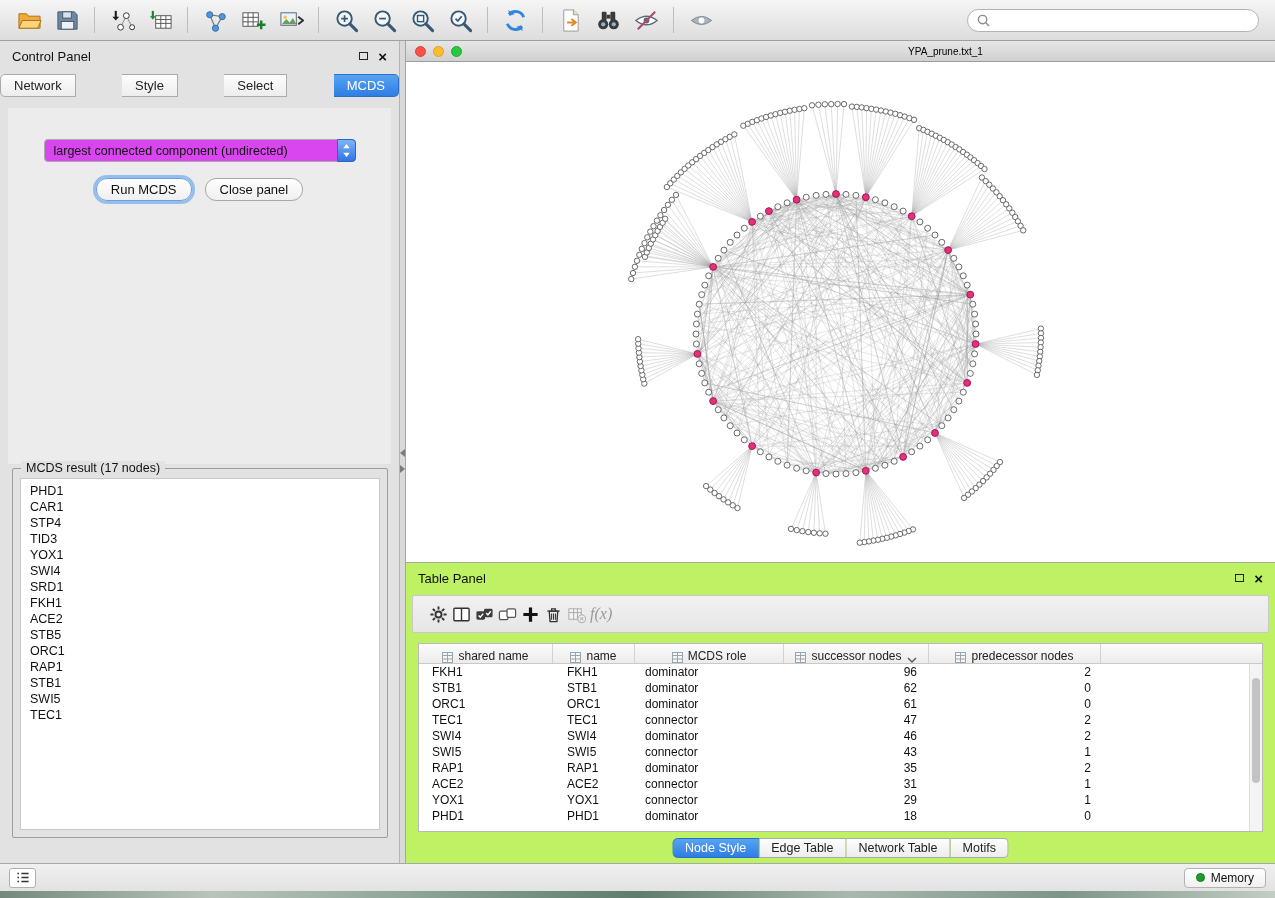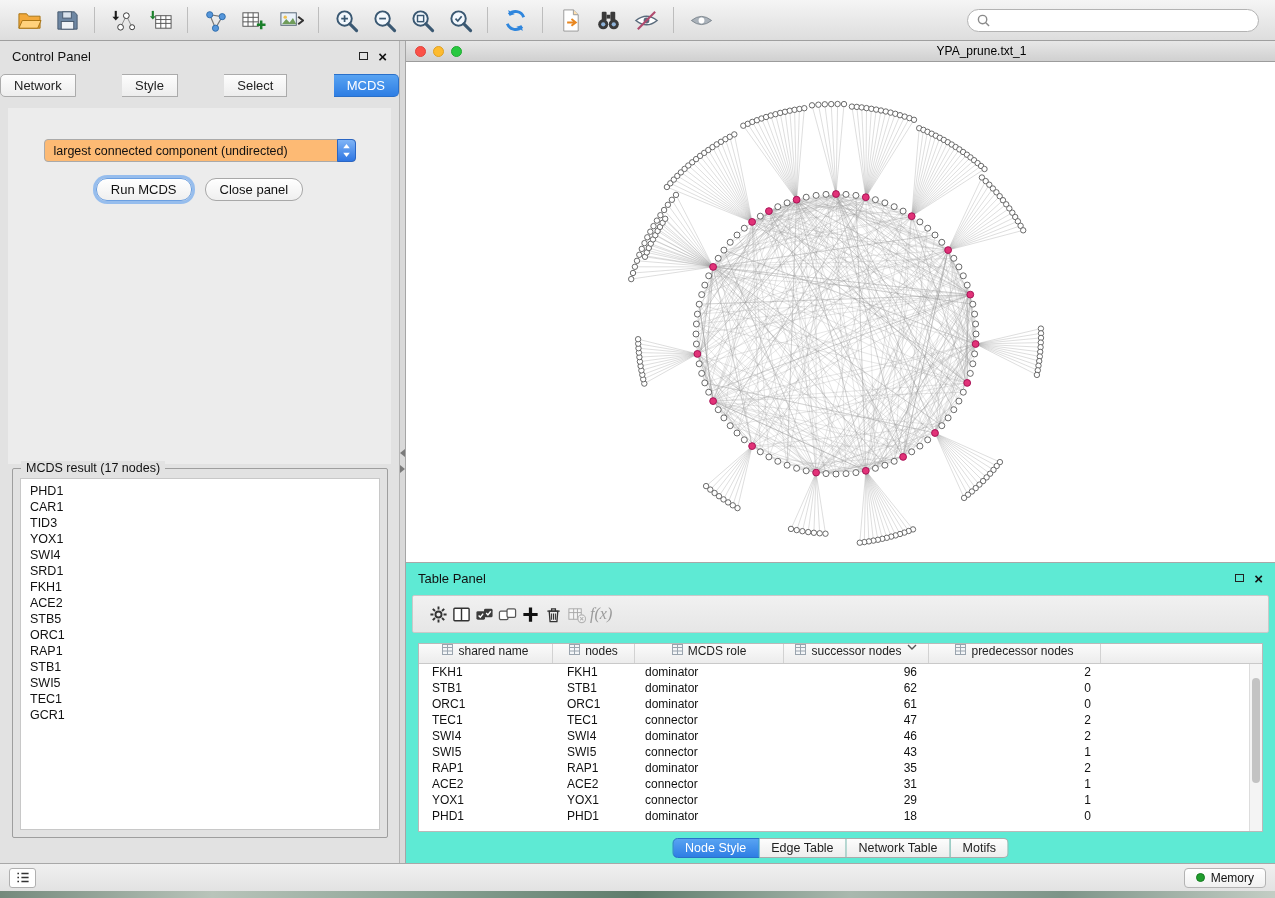--- a/index.html
+++ b/index.html
@@ -21,21 +21,21 @@
   .winbtns{margin-left:auto;display:flex;gap:10px;align-items:center;}
   .float-icon{width:9px;height:8px;border:1.5px solid #222;display:inline-block;}
   .close-icon{font-size:15px;font-weight:bold;color:#111;line-height:1;}
   .cp-tabs{display:flex;justify-content:space-between;margin-top:3px;}
   .seg-tab{font-size:13px;padding:3px 13px;background:linear-gradient(#fdfdfd,#ededed);border:1px solid #ababab;border-left:none;color:#222;cursor:default;}
   .seg-tab:first-child{border-left:1px solid #ababab;border-radius:5px 0 0 5px;}
   .seg-tab:last-child{border-radius:0 5px 5px 0;}
   .seg-tab.active{background:linear-gradient(#58a3f2,#2e7ee4);color:#fff;border-color:#2a70c9;}
   .cp-card{margin:11px 8px 0;background:#ececec;height:356px;padding-top:20px;}
   .opt-label{text-align:center;font-size:13px;color:#111;}
-  .dropdown{width:312px;height:23px;margin:11px auto 16px;background:#fdba74;border:1px solid #aaa;border-radius:4px;display:flex;align-items:center;position:relative;font-size:12.5px;padding-left:9px;color:#111;}
+  .dropdown{width:312px;height:23px;margin:11px auto 16px;background:#d946ef;border:1px solid #aaa;border-radius:4px;display:flex;align-items:center;position:relative;font-size:12.5px;padding-left:9px;color:#111;}
   .dd-btn{position:absolute;right:-1px;top:-1px;width:19px;height:23px;background:linear-gradient(#7fb4f6,#2f76e2);border:1px solid #2a66c4;border-radius:0 4px 4px 0;display:flex;align-items:center;justify-content:center;}
   .dd-btn svg{width:9px;height:15px;}
   .cp-buttons{display:flex;justify-content:center;gap:13px;margin-top:15px;}
   .btn{font-size:13px;padding:3px 14px;background:linear-gradient(#ffffff,#efefef);border:1px solid #a8a8a8;border-radius:11px;color:#111;}
   .btn.focused{box-shadow:0 0 0 3px rgba(105,165,238,.65);border-color:#6b9fe0;}
   .mcds-group{position:absolute;left:12px;top:427px;width:376px;height:370px;border:1px solid #9e9e9e;border-radius:2px;}
   .mcds-legend{position:absolute;top:-8px;left:8px;background:#e2e2e2;padding:0 5px;font-size:12.5px;color:#111;}
   .mcds-list{position:absolute;left:7px;right:7px;top:9px;bottom:7px;background:#fff;border:1px solid #c8c8c8;overflow:hidden;padding:4px 9px;}
   .mcds-item{font-size:12.5px;line-height:16px;color:#111;}
 
@@ -46,33 +46,33 @@
   .arr-r{top:424px;border-top:4px solid transparent;border-bottom:4px solid transparent;border-left:5px solid #7a7a7a;}
 
   
   .network-window{position:absolute;left:406px;top:41px;width:869px;height:521px;background:#fff;}
   .nw-titlebar{height:21px;background:linear-gradient(#e7e7e7,#d0d0d0);border-bottom:1px solid #9c9c9c;position:relative;display:flex;align-items:center;}
   .traffic{display:flex;gap:7px;margin-left:9px;}
   .light{width:11px;height:11px;border-radius:50%;}
   .light.red{background:#fb5148;border:1px solid #e0443c;}
   .light.yellow{background:#fdbb2f;border:1px solid #dfa023;}
   .light.green{background:#28c840;border:1px solid #1faa31;}
-  .nw-title{position:absolute;left:calc(50% + 105px);transform:translateX(-50%);font-size:12px;color:#000;margin-left:36px;}
+  .nw-title{position:absolute;left:calc(50% + 105px);transform:translateX(-50%);font-size:10px;color:#000;}
   .nw-canvas{position:relative;width:869px;height:500px;background:#fff;}
   .nw-canvas svg{position:absolute;left:0;top:0;}
 
   
-  .table-panel{position:absolute;left:406px;top:562px;width:869px;height:301px;background:#5eead4;border-top:1px solid #a8a8a8;}
+  .table-panel{position:absolute;left:406px;top:562px;width:869px;height:301px;background:#bef264;border-top:1px solid #a8a8a8;}
   .tp-toolbar{margin:2px 6px 0;height:38px;background:linear-gradient(#f1f1f1,#e6e6e6);border:1px solid #c9c9c9;border-radius:2px;display:flex;align-items:center;padding:0 16px;gap:4px;text-align:right;}
   .tp-icon{height:22px;display:flex;align-items:center;justify-content:center;}
   .tp-icon svg{width:19px;height:19px;}
   .fx-text{font-family:"Liberation Serif",serif;font-style:italic;font-size:16px;color:#9a9a9a;}
   .tablewrap{position:absolute;left:12px;right:12px;top:80px;bottom:31px;background:#fff;border:1px solid #b9b9b9;}
   .thead{display:flex;height:20px;background:linear-gradient(#fbfbfb,#ececec);border-bottom:1px solid #c9c9c9;font-size:12px;color:#222;}
-  .th{display:flex;align-items:flex-start;justify-content:center;gap:5px;border-right:1px solid #d2d2d2;overflow:hidden;}
+  .th{display:flex;align-items:flex-end;justify-content:center;gap:5px;border-right:1px solid #d2d2d2;overflow:hidden;}
   .w0{width:134px;}.w1{width:82px;}.w2{width:149px;}.w3{width:145px;}.w4{width:172px;}.wf{flex:1;border-right:none;}
   .rows{font-size:12px;color:#111;}
   .trow{display:flex;height:16px;align-items:center;}
   .cell{overflow:hidden;white-space:nowrap;}
   .c0{width:134px;padding-left:13px;}
   .c1{width:82px;padding-left:14px;}
   .c2{width:149px;padding-left:10px;}
   .c3{width:145px;text-align:right;padding-right:12px;}
   .c4{width:172px;text-align:right;padding-right:10px;}
   .cf{flex:1;}
@@ -258,33 +258,33 @@
     <div class="cp-buttons">
       <button class="btn focused">Run MCDS</button>
       <button class="btn">Close panel</button>
     </div>
   </div>
   <div class="mcds-group">
     <span class="mcds-legend">MCDS result (17 nodes)</span>
     <div class="mcds-list">
         <div class="mcds-item">PHD1</div>
         <div class="mcds-item">CAR1</div>
+        <div class="mcds-item">STP4</div>
         <div class="mcds-item">TID3</div>
         <div class="mcds-item">YOX1</div>
         <div class="mcds-item">SWI4</div>
         <div class="mcds-item">SRD1</div>
         <div class="mcds-item">FKH1</div>
         <div class="mcds-item">ACE2</div>
         <div class="mcds-item">STB5</div>
         <div class="mcds-item">ORC1</div>
         <div class="mcds-item">RAP1</div>
         <div class="mcds-item">STB1</div>
         <div class="mcds-item">SWI5</div>
         <div class="mcds-item">TEC1</div>
-        <div class="mcds-item">GCR1</div>
       </div>
   </div>
 </div>
 
 <div class="vsplit">
   <span class="arr arr-l"></span>
   <span class="arr arr-r"></span>
 </div>
 
 <div class="network-window">
@@ -1225,21 +1225,21 @@
             <rect x="0.5" y="0.5" width="10" height="10" fill="#f4f6f8" stroke="#9aa4ae"></rect>
             <path d="M0.5 3.5h10M0.5 7h10M5.5 0.5v10" stroke="#9aa4ae"></path>
           </svg>
           <span>shared name</span>
         </div>
         <div class="th w1">
           <svg width="11" height="11" viewBox="0 0 11 11" style="flex:none">
             <rect x="0.5" y="0.5" width="10" height="10" fill="#f4f6f8" stroke="#9aa4ae"></rect>
             <path d="M0.5 3.5h10M0.5 7h10M5.5 0.5v10" stroke="#9aa4ae"></path>
           </svg>
-          <span>nodes</span>
+          <span>name</span>
         </div>
         <div class="th w2">
           <svg width="11" height="11" viewBox="0 0 11 11" style="flex:none">
             <rect x="0.5" y="0.5" width="10" height="10" fill="#f4f6f8" stroke="#9aa4ae"></rect>
             <path d="M0.5 3.5h10M0.5 7h10M5.5 0.5v10" stroke="#9aa4ae"></path>
           </svg>
           <span>MCDS role</span>
         </div>
         <div class="th w3">
           <svg width="11" height="11" viewBox="0 0 11 11" style="flex:none">

